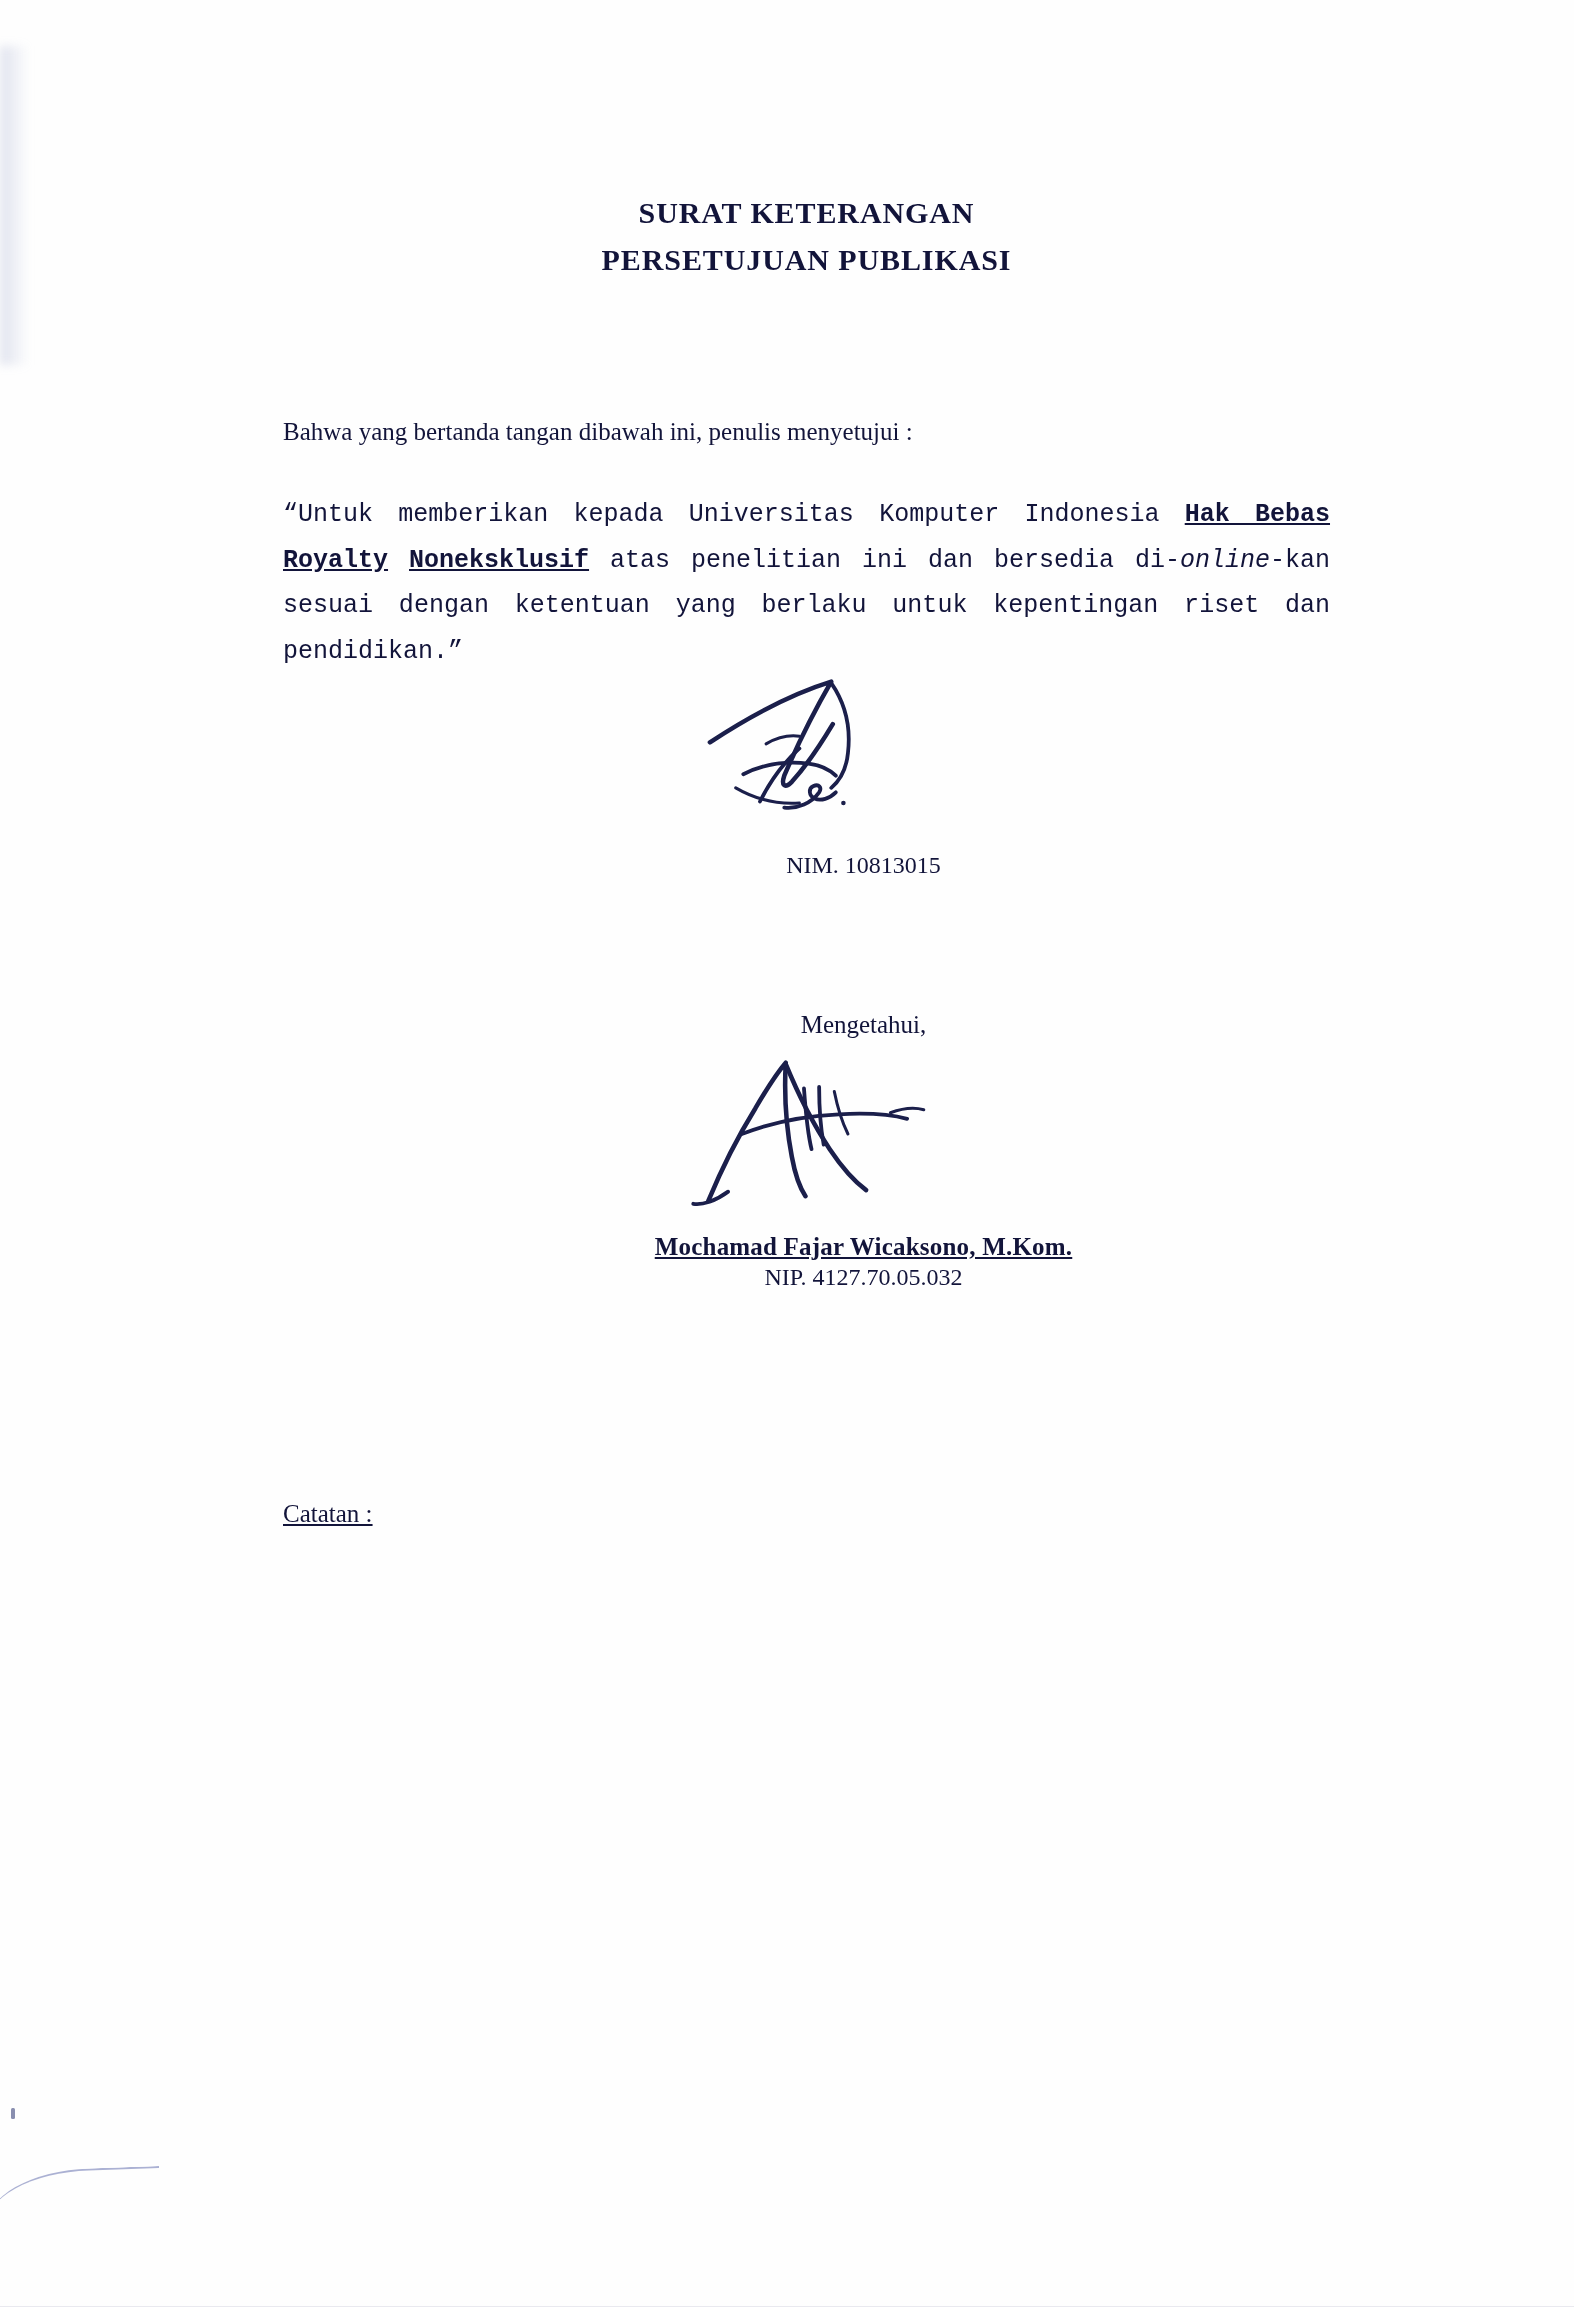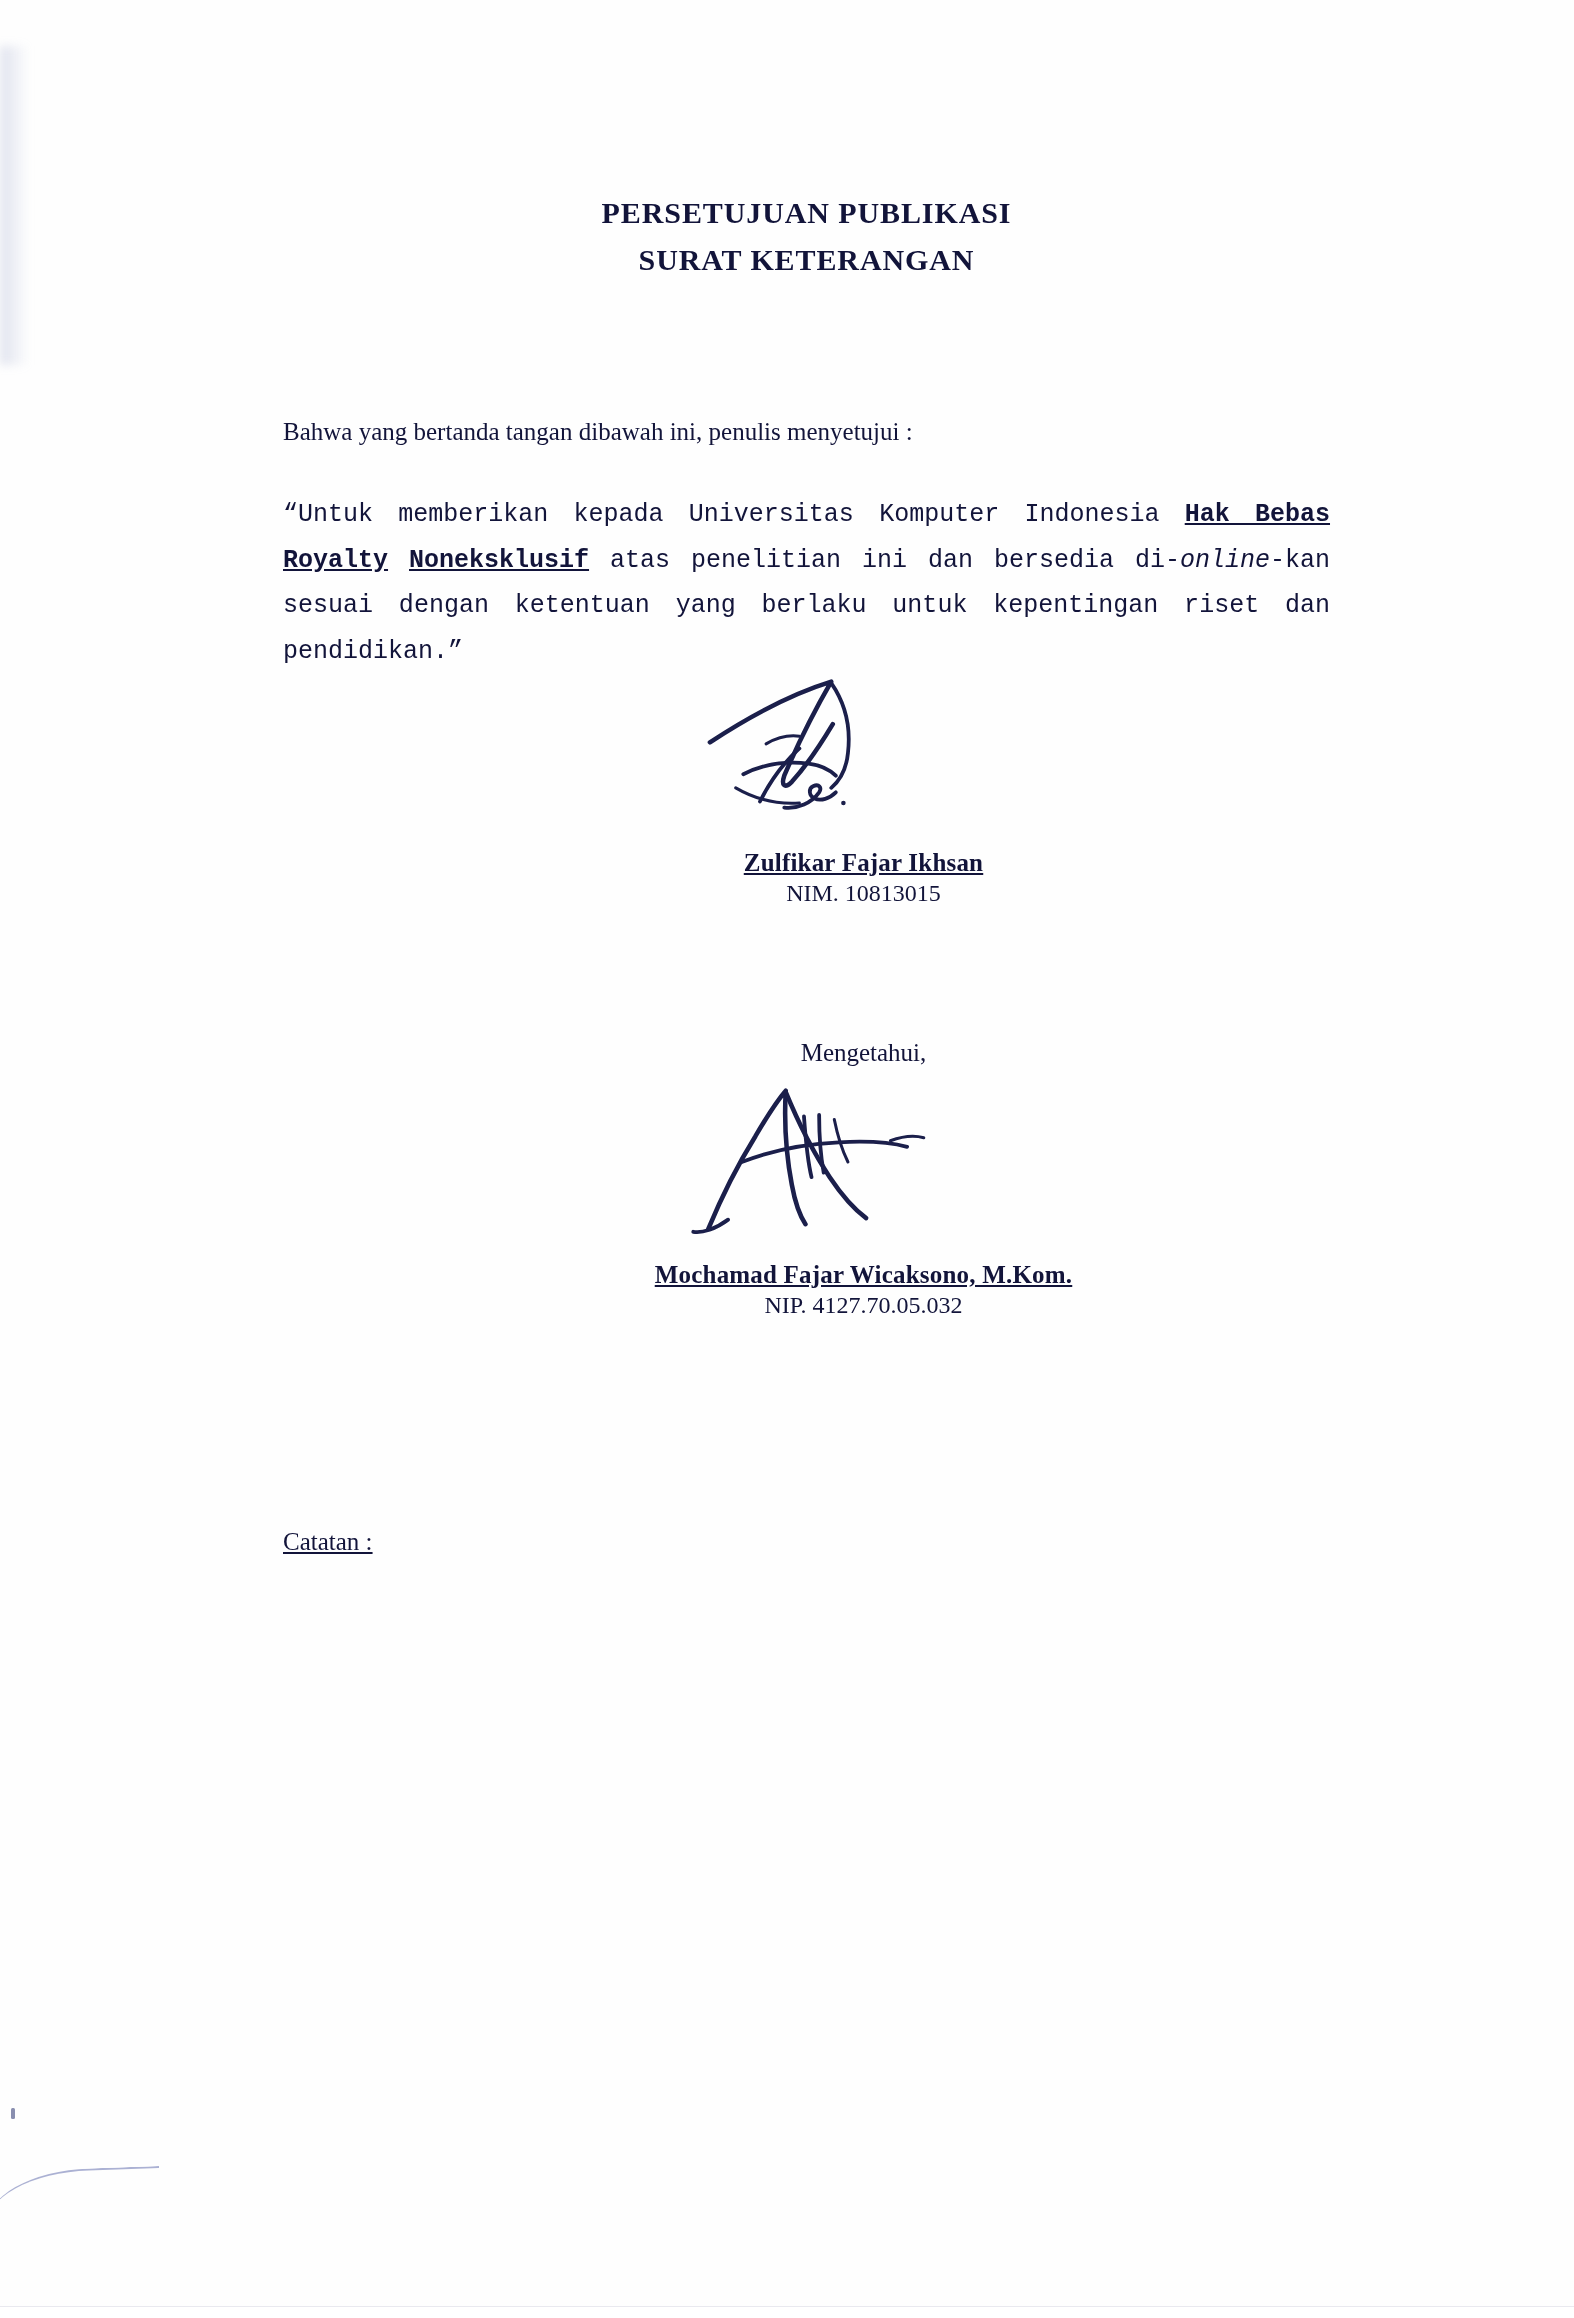--- a/index.html
+++ b/index.html
@@ -167,22 +167,22 @@
 
 <div class="page">
 
   <div class="scan-blob-left"></div>
   <div class="scan-mark"></div>
   <div class="scan-curve"></div>
 
   <div class="content">
 
     <div class="title-block">
+      <div class="title-line">SURAT KETERANGAN</div>
       <div class="title-line">PERSETUJUAN PUBLIKASI</div>
-      <div class="title-line">SURAT KETERANGAN</div>
     </div>
 
     <div class="intro">Bahwa yang bertanda tangan dibawah ini, penulis menyetujui :</div>
 
     <div class="quote">
       <span>“Untuk memberikan kepada Universitas Komputer Indonesia </span><span class="u">Hak Bebas Royalty</span>
       <span class="u">Noneksklusif</span><span> atas penelitian ini dan bersedia di-</span><span class="it">online</span><span>-kan sesuai dengan ketentuan yang berlaku untuk kepentingan riset dan pendidikan.”</span>
     </div>
 
 
@@ -195,21 +195,20 @@
           <path d="M96 132 C120 120, 150 114, 182 118 C198 120, 210 126, 218 134" stroke-width="5"></path>
           <path d="M118 168 C132 140, 150 116, 170 98" stroke-width="5"></path>
           <path d="M86 150 C110 164, 140 172, 170 170" stroke-width="4"></path>
           <path d="M150 176 C168 178, 186 170, 196 156 C200 150, 196 144, 188 148 C182 151, 182 160, 190 164 C198 168, 210 164, 218 156" stroke-width="5"></path>
           <circle cx="228" cy="170" r="3" fill="#1b1f4b" stroke="none"></circle>
           <path d="M126 92 C140 84, 156 80, 170 82" stroke-width="4"></path>
         </g>
       </svg>
     </div>
 
-    <div class="signer-name">Zulfikar Fajar Ikhsan</div>
     <div class="signer-id">NIM. 10813015</div>
 
     <div class="mengetahui">
       <div>Mengetahui,</div>
     </div>
 
     <div class="sign-area second">
       <svg class="sig-svg" width="289" height="182" viewBox="0 0 380 240">
         <g fill="none" stroke="#1b1f4b" stroke-linecap="round" stroke-linejoin="round">
           <path d="M60 208 C74 174, 96 128, 122 86 C136 62, 150 40, 162 26 C160 62, 162 108, 170 150 C174 172, 180 190, 188 202" stroke-width="6"></path>

